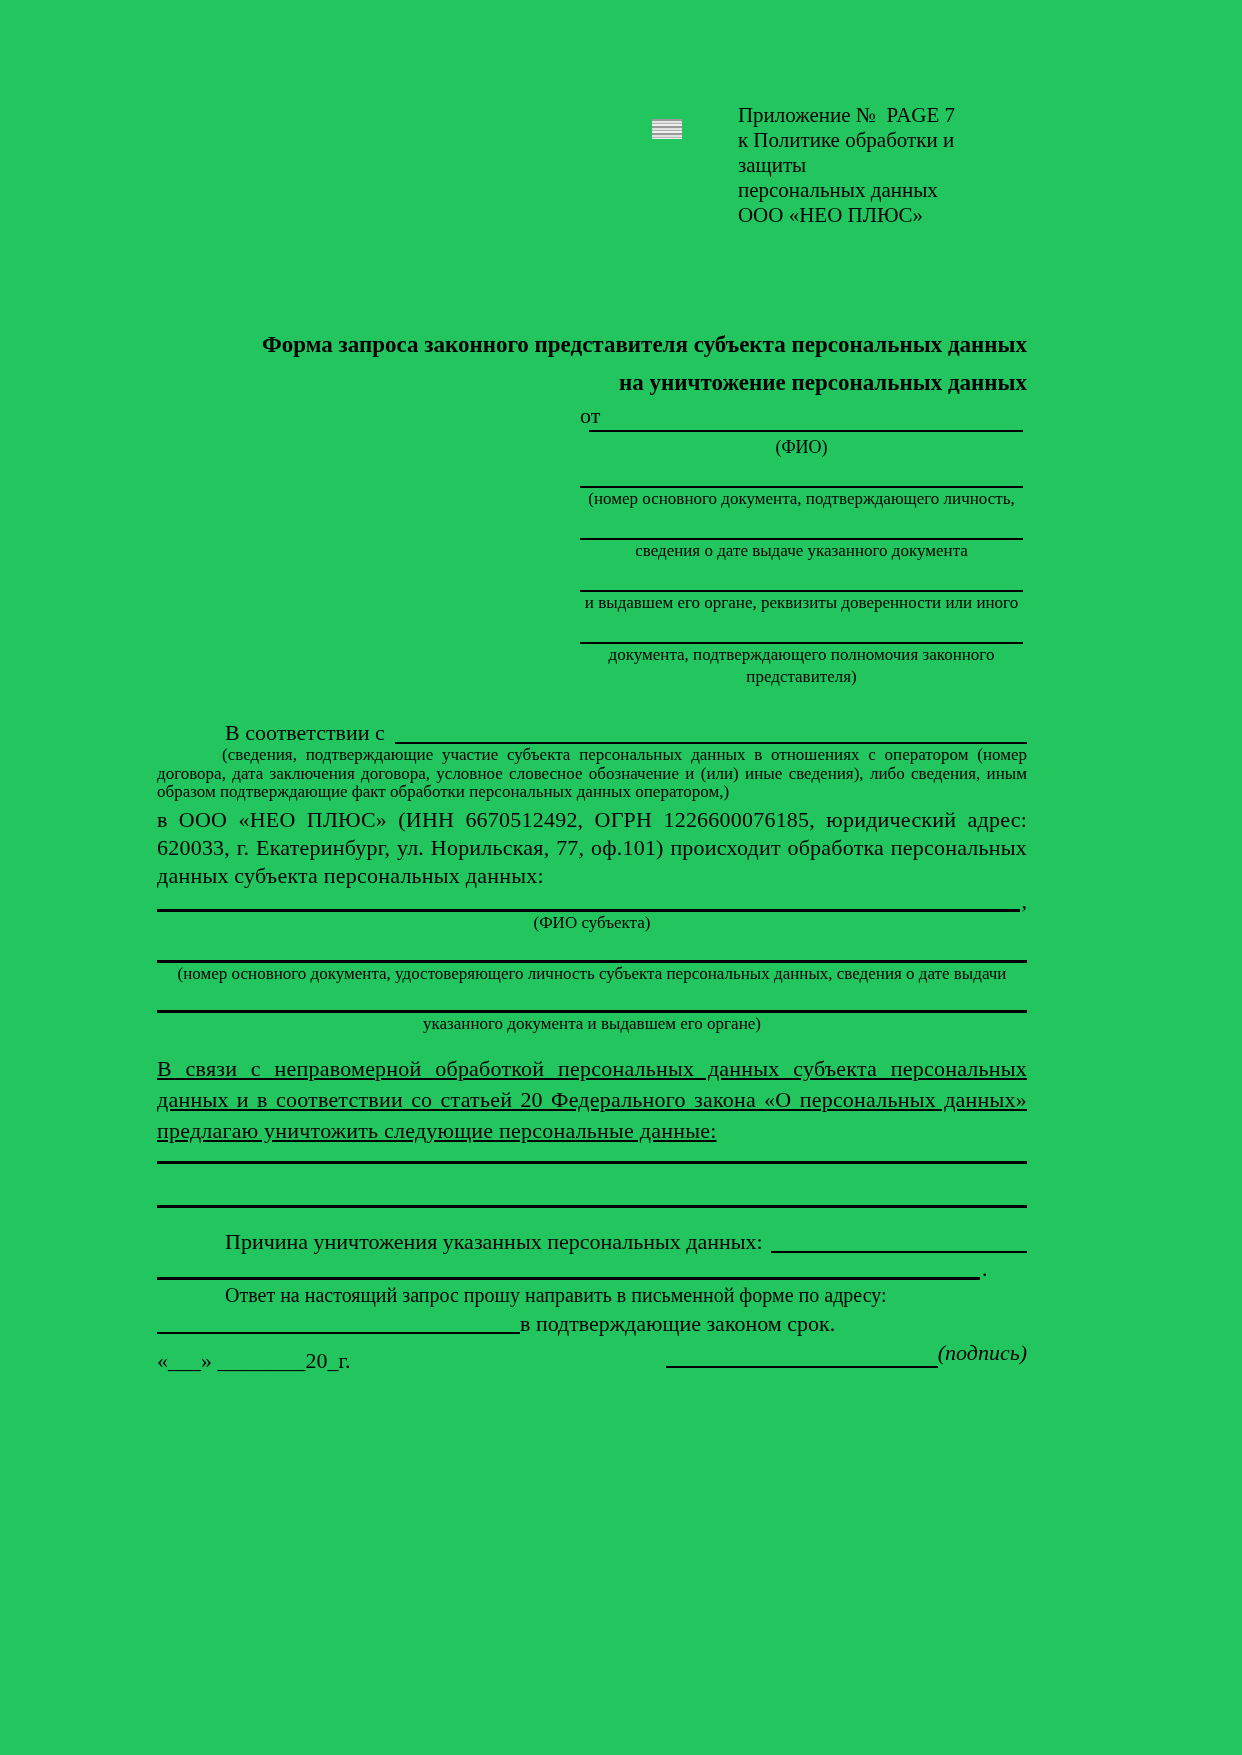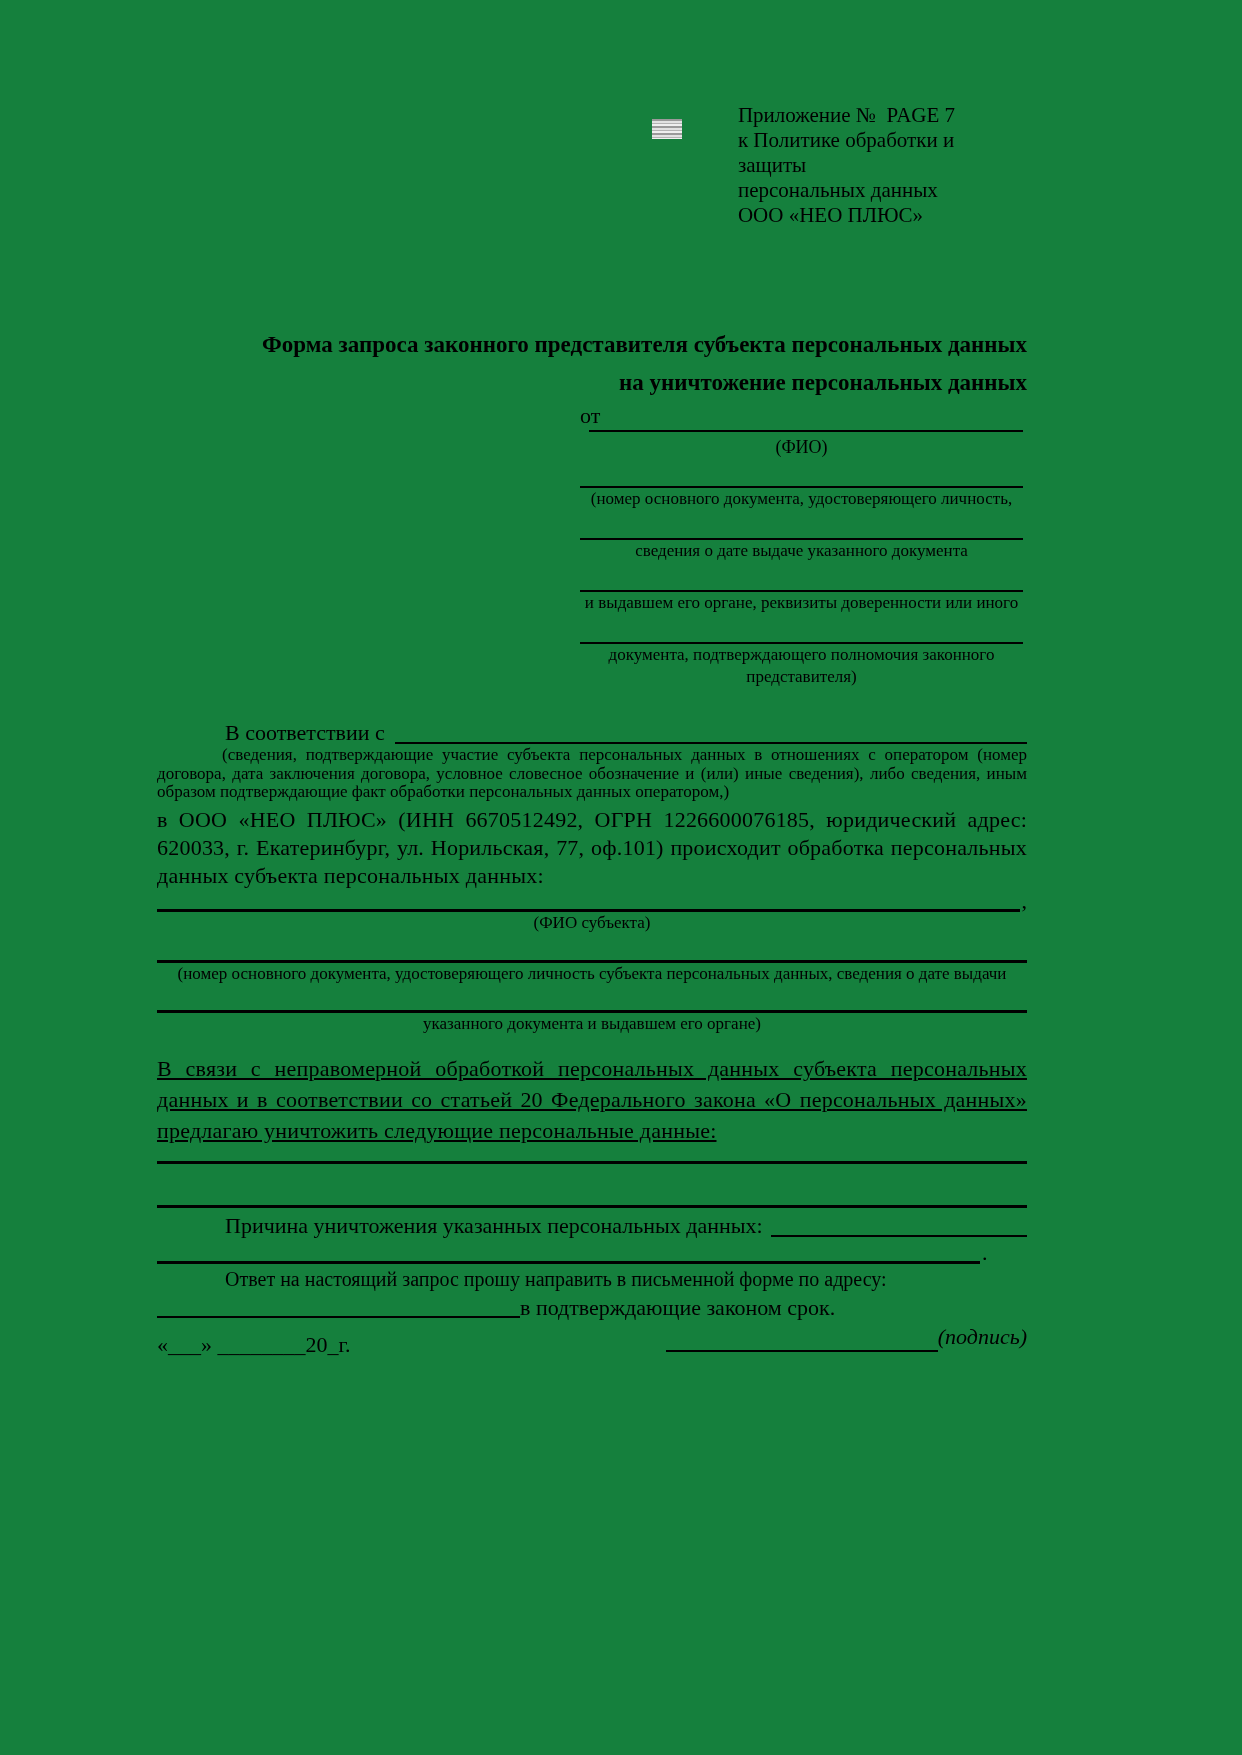--- a/index.html
+++ b/index.html
@@ -1,19 +1,19 @@
 <!DOCTYPE html>
 <html><head>
 <meta charset="utf-8">
 <style>
   html,body { margin:0; padding:0; background:#ffffff; }
   .page {
     position:relative;
     width:1242px; height:1755px;
-    background:#15803d;
+    background:#22c55e;
     color:#000;
     font-family:"Liberation Serif","DejaVu Serif",serif;
     box-sizing:border-box;
     padding:103px 215px 0 157px;
     overflow:hidden;
   }
   .pre { white-space:pre-wrap; }
 
   
   .header-row { display:flex; align-items:flex-start; }
@@ -51,21 +51,21 @@
   .tail { line-height:22px; padding-left:2px; }
 
   .hline { height:0; border-bottom:3px solid #000; }
   .h2 { margin-top:26px; }
   .h3 { margin-top:25px; }
 
   .blank { border-bottom:3px solid #000; }
   .b1 { margin-top:2px; height:13px; }
   .b2 { height:41px; }
 
-  .reason-row { display:flex; margin-top:4px; font-size:22px; line-height:28px; }
+  .reason-row { display:flex; margin-top:20px; font-size:22px; line-height:28px; }
   .reason-row .uline { margin-left:8px; margin-bottom:3px; }
 
   .period-row { display:flex; align-items:flex-end; margin-top:2px; font-size:22px; }
   .hline-part { width:823px; height:19px; border-bottom:3px solid #000; }
 
   .reply1 { font-size:20px; line-height:30px; text-indent:68px; }
   .reply-row { display:flex; font-size:22px; line-height:28px; }
   .reply-row .ufix { width:363px; flex:none; border-bottom:2px solid #000; margin-bottom:4px; }
 
   
@@ -95,21 +95,21 @@
 
   <div class="addressee">
     <div class="from-row">
       <span>от</span>
       <span class="uline"></span>
     </div>
     <div class="small-caption fio">(ФИО)</div>
 
     <div>
       <div class="f-line"></div>
-      <div class="small-caption">(номер основного документа, удостоверяющего личность,</div>
+      <div class="small-caption">(номер основного документа, подтверждающего личность,</div>
     </div>
     <div>
       <div class="f-line"></div>
       <div class="small-caption">сведения о дате выдаче указанного документа</div>
     </div>
     <div>
       <div class="f-line"></div>
       <div class="small-caption">и выдавшем его органе, реквизиты доверенности или иного</div>
     </div>
     <div>

